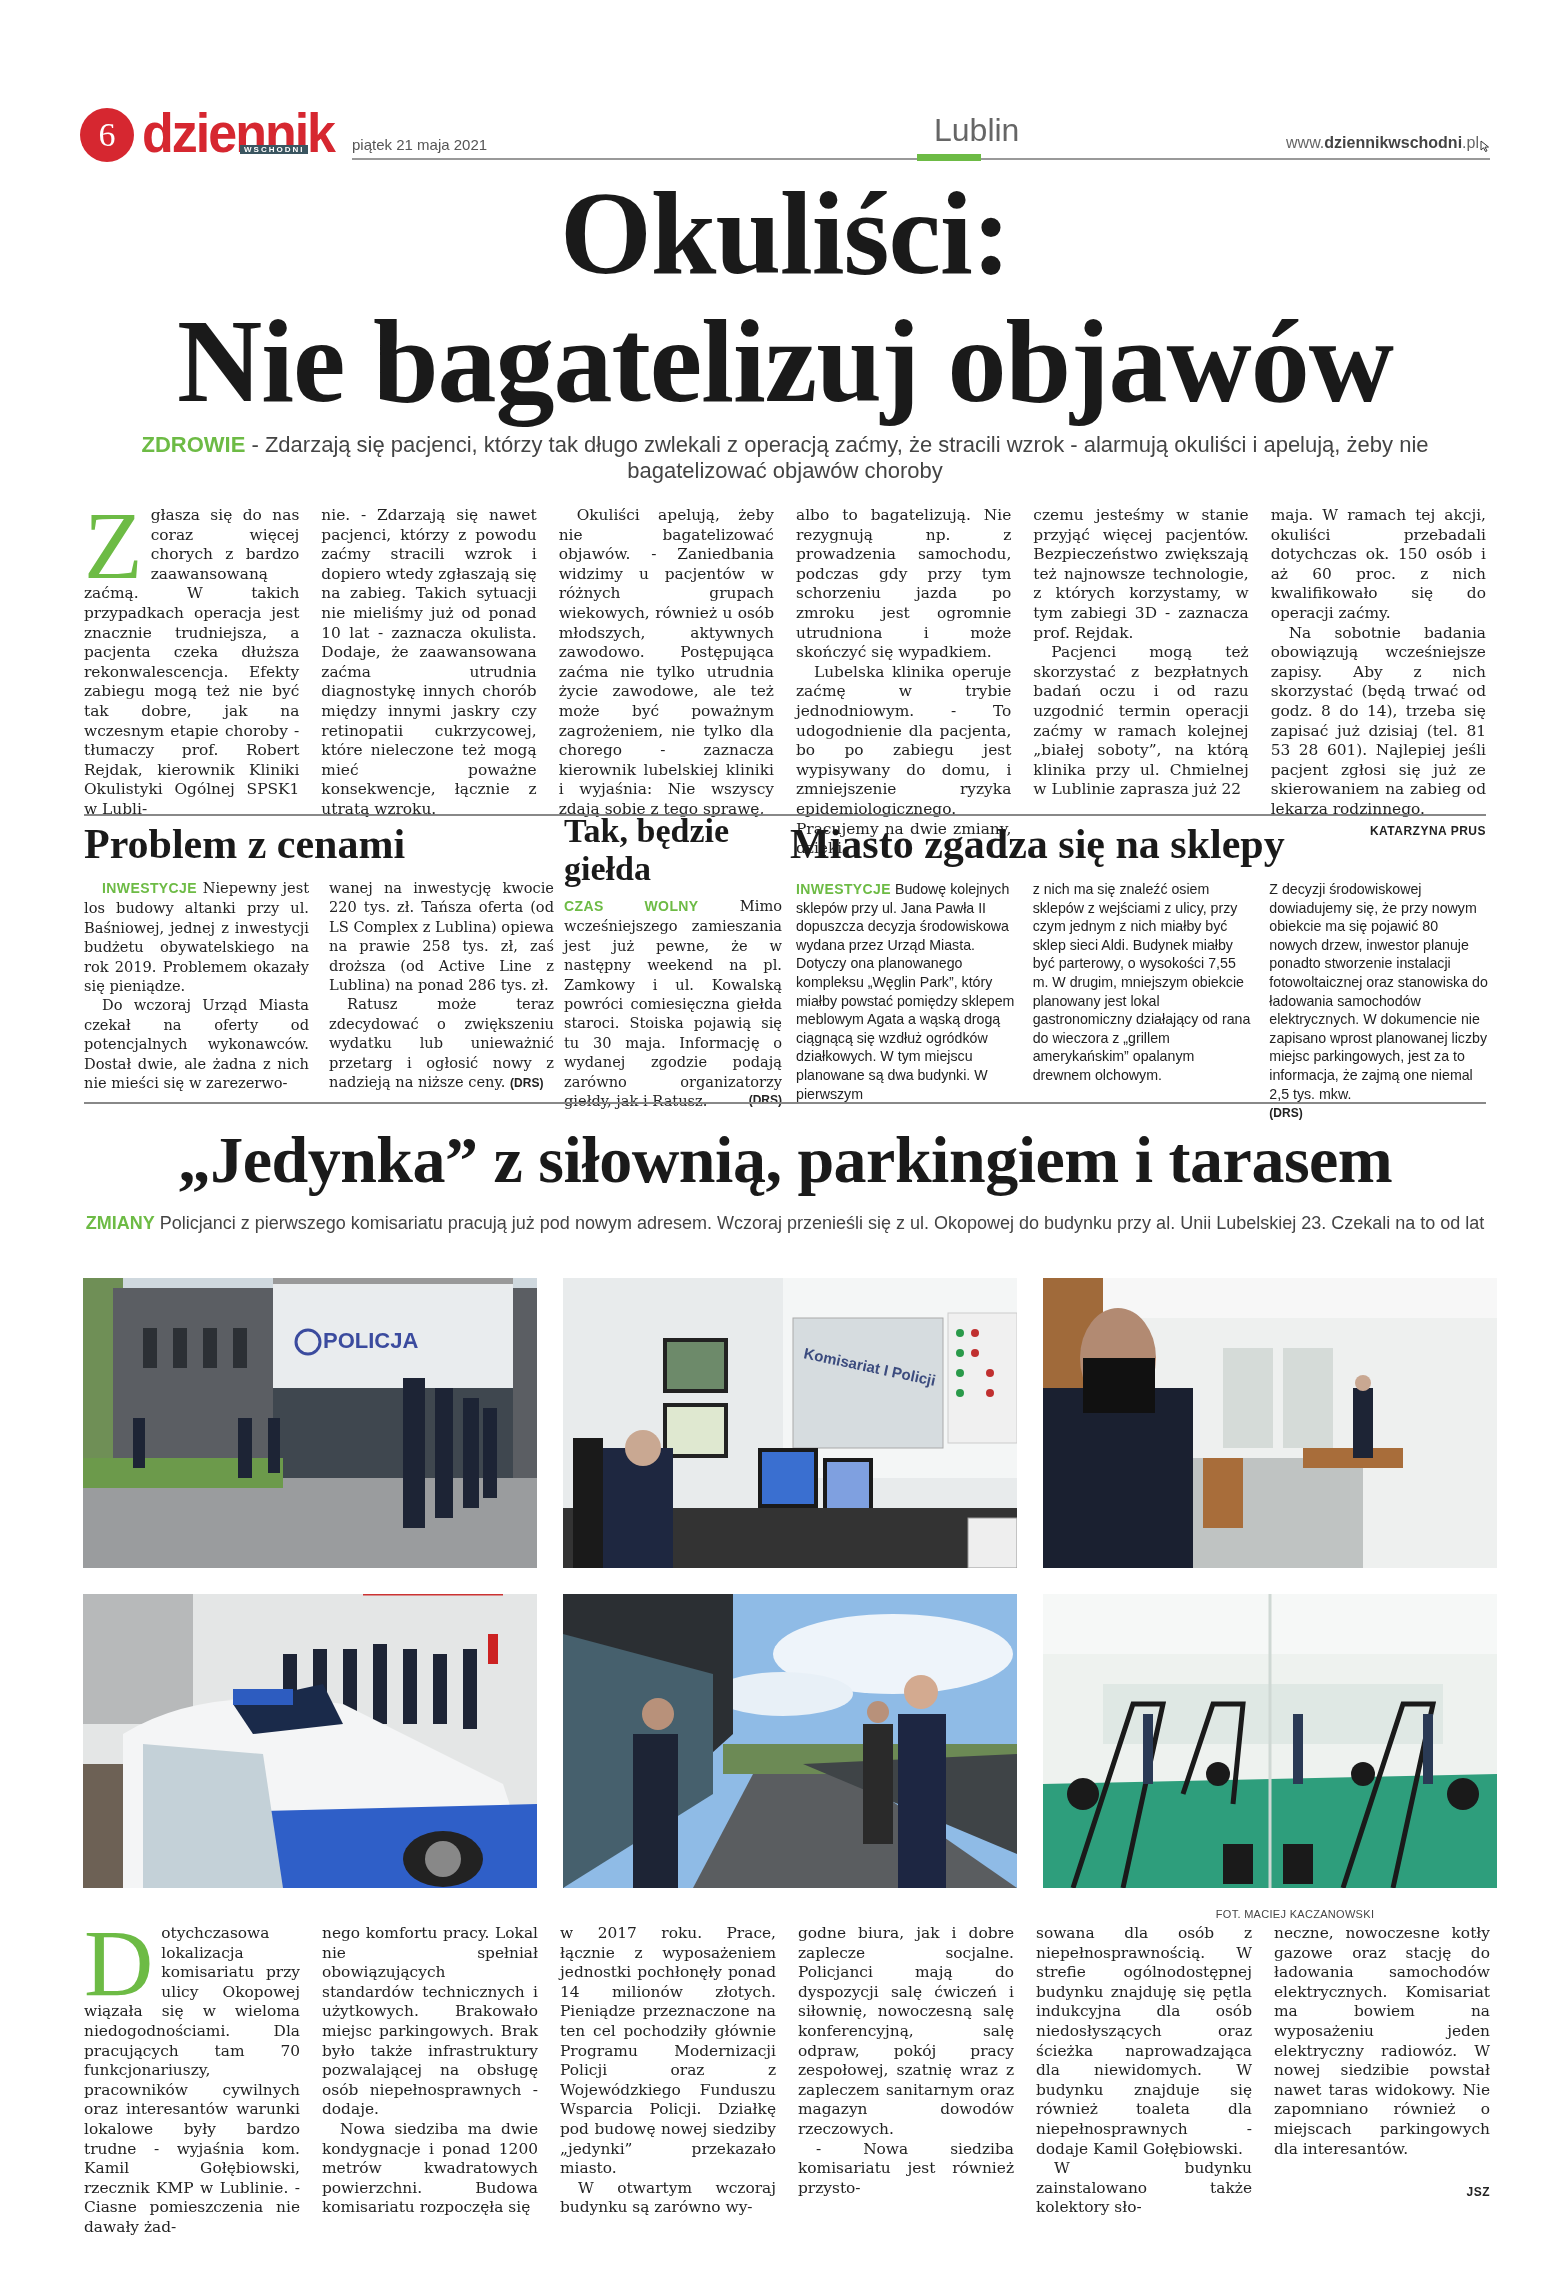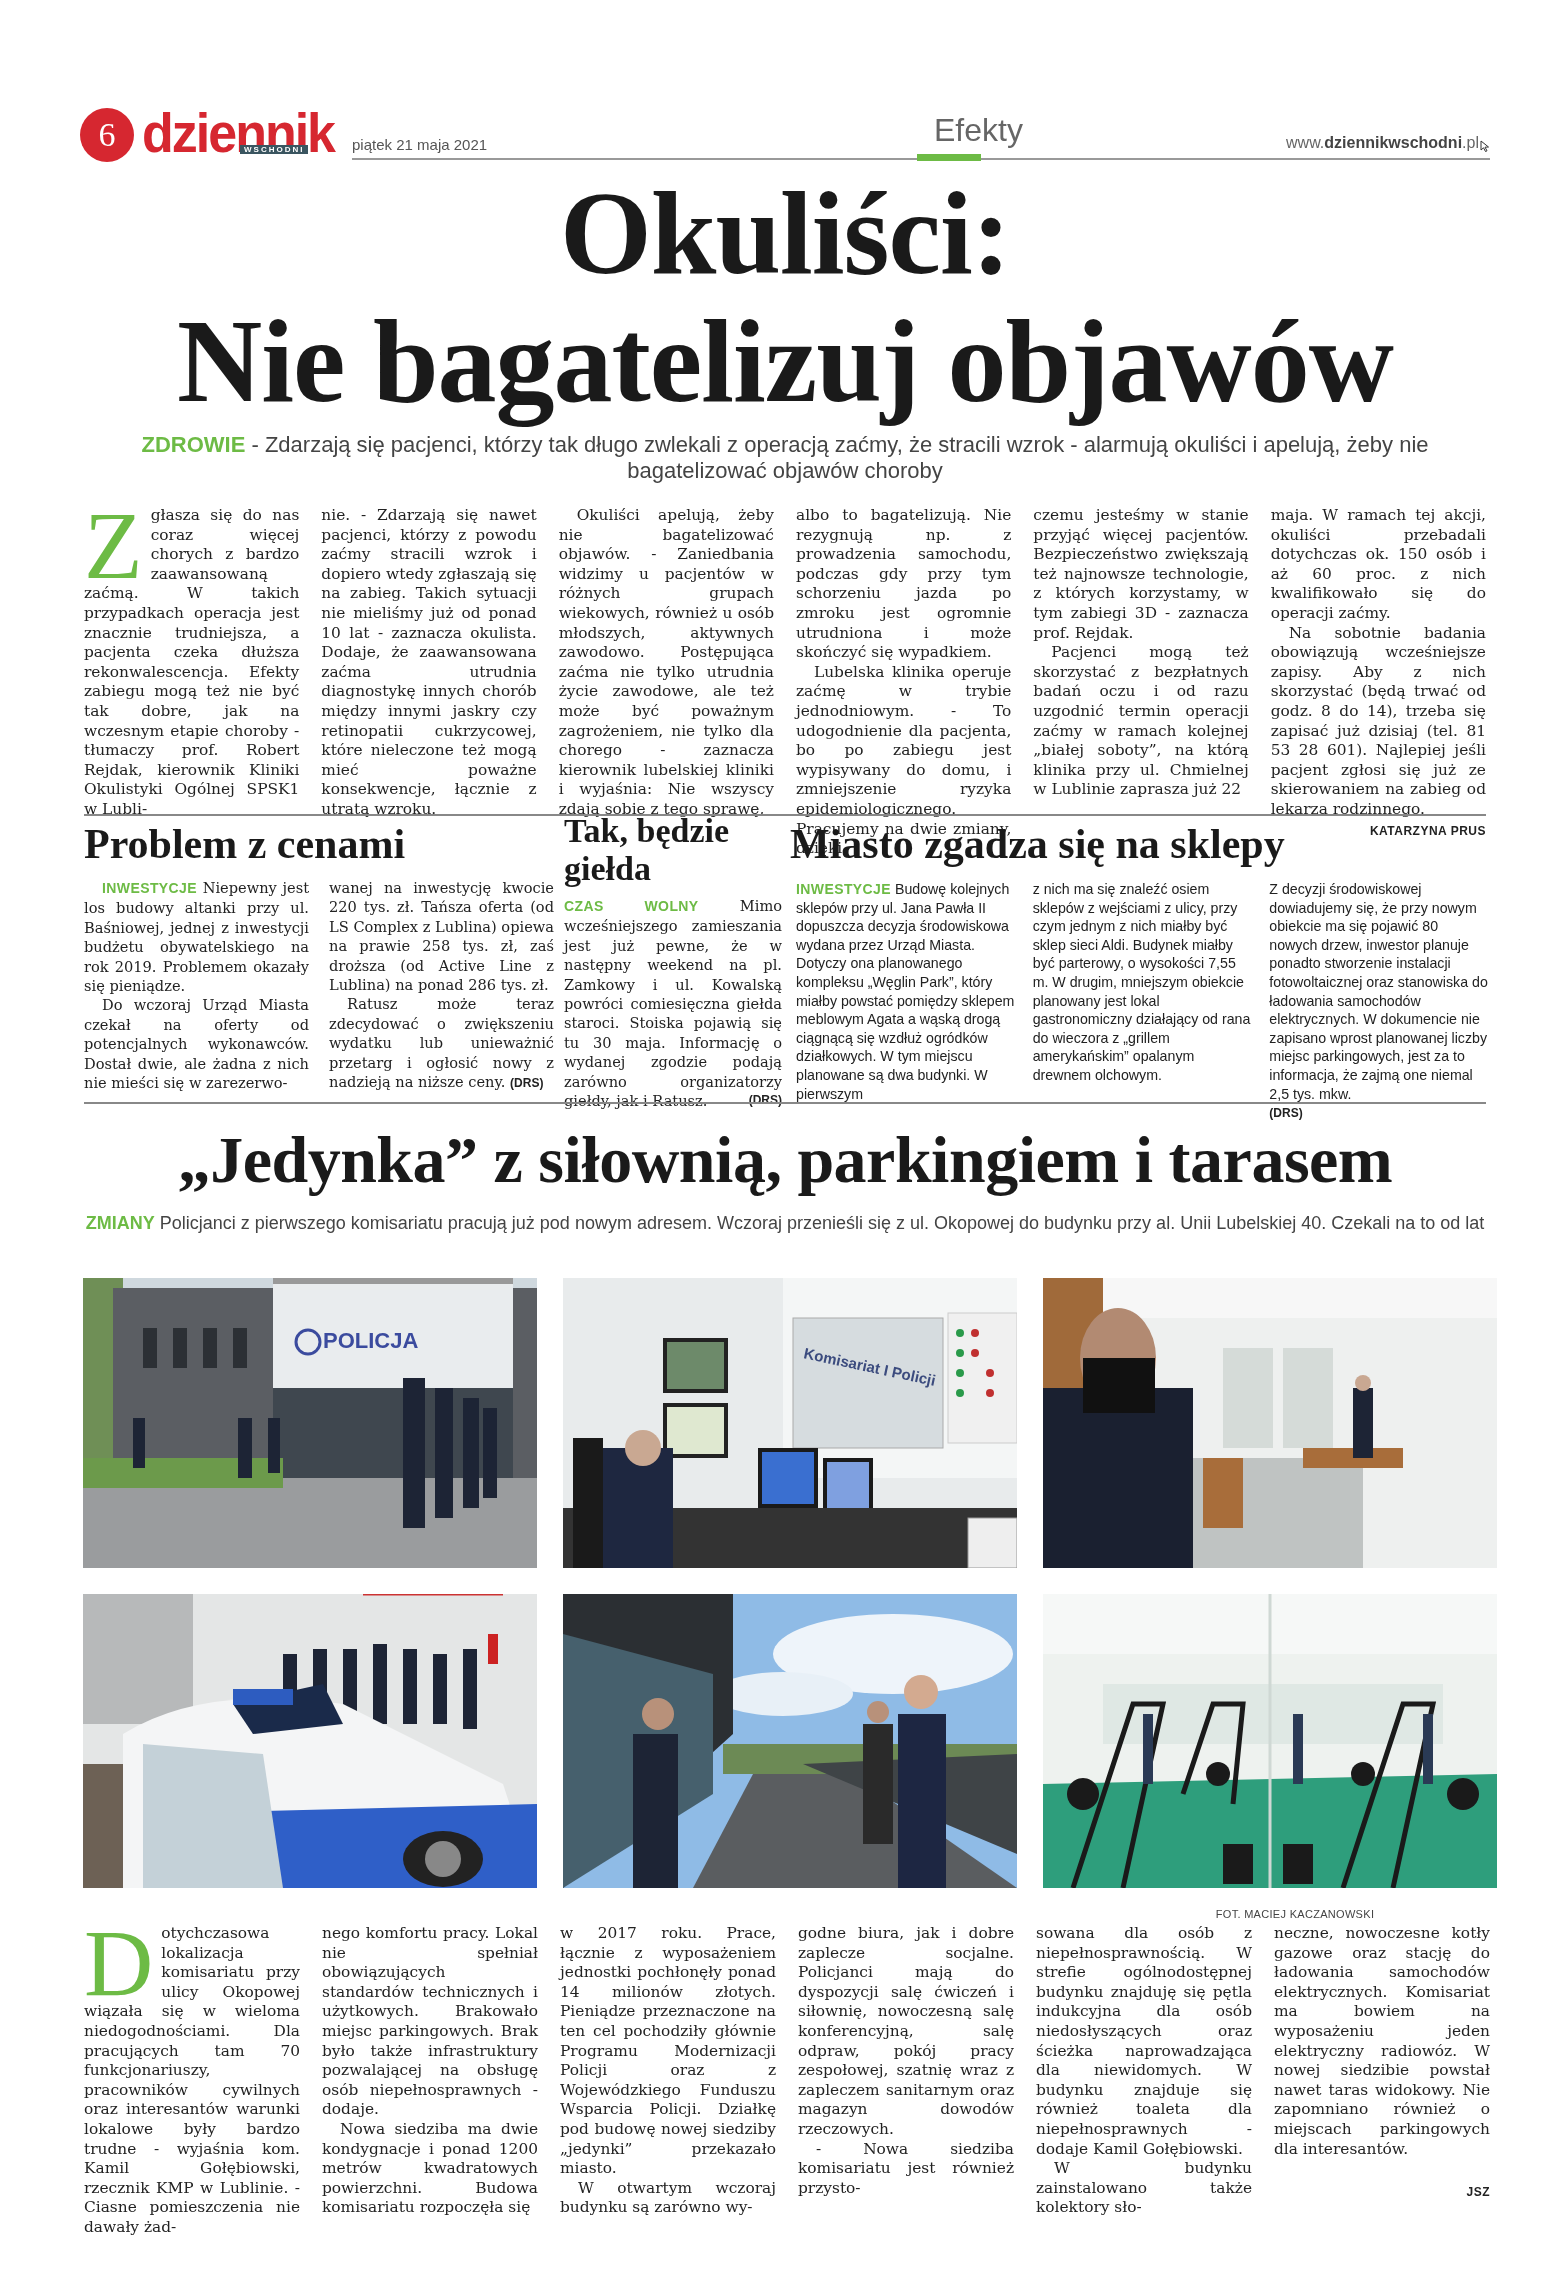--- a/index.html
+++ b/index.html
@@ -48,21 +48,21 @@
 </style>
 </head>
 <body>
 
 <div class="page-header">
   <div class="page-badge">6</div>
   <div class="logo">dziennik</div>
   <div class="logo-sub">WSCHODNI</div>
   <div class="header-date">piątek 21 maja 2021</div>
   <div class="header-rule"></div>
-  <div class="section-name">Efekty</div>
+  <div class="section-name">Lublin</div>
   <div class="section-underline"></div>
   <div class="site-url"><span>www.</span><b>dziennikwschodni</b><span>.pl</span><svg class="cursor-icon" viewBox="0 0 10 12">
         <path d="M1 1 L1 10 L3.5 7.8 L5.5 11.5 L7 10.8 L5 7.2 L8.5 7 Z" fill="#fff" stroke="#333" stroke-width="1"></path>
       </svg></div>
 </div>
 
 <h1 class="headline-main">
   <span>Okuliści:</span><br>
   <span>Nie bagatelizuj objawów</span>
 </h1>
@@ -118,21 +118,21 @@
 <div class="sub-head" style="left:790px; top:818px; width:700px; font-size:42px; line-height:52px;">Miasto zgadza się na sklepy</div>
 <div class="cols" style="left:796px; top:880px; width:694px; grid-template-columns: 1fr 1fr 1fr; column-gap:16px;">
   <div class="brief-sans"><span class="kicker">INWESTYCJE</span><span> Budowę kolejnych sklepów przy ul. Jana Pawła II dopuszcza decyzja środowiskowa wydana przez Urząd Miasta. Dotyczy ona planowanego kompleksu „Węglin Park”, który miałby powstać pomiędzy sklepem meblowym Agata a wąską drogą ciągnącą się wzdłuż ogródków działkowych. W tym miejscu planowane są dwa budynki. W pierwszym</span></div>
   <div class="brief-sans">z nich ma się znaleźć osiem sklepów z wejściami z ulicy, przy czym jednym z nich miałby być sklep sieci Aldi. Budynek miałby być parterowy, o wysokości 7,55 m. W drugim, mniejszym obiekcie planowany jest lokal gastronomiczny działający od rana do wieczora z „grillem amerykańskim” opalanym drewnem olchowym.</div>
   <div class="brief-sans"><span>Z decyzji środowiskowej dowiadujemy się, że przy nowym obiekcie ma się pojawić 80 nowych drzew, inwestor planuje ponadto stworzenie instalacji fotowoltaicznej oraz stanowiska do ładowania samochodów elektrycznych. W dokumencie nie zapisano wprost planowanej liczby miejsc parkingowych, jest za to informacja, że zajmą one niemal 2,5 tys. mkw.</span><br><span class="sig">(DRS)</span></div>
 </div>
 
 <div class="hrule" style="left:84px; top:1102px; width:1402px;"></div>
 
 <h2 class="headline-2">„Jedynka” z siłownią, parkingiem i tarasem</h2>
-<div class="lead-2"><span class="kicker">ZMIANY</span><span> Policjanci z pierwszego komisariatu pracują już pod nowym adresem. Wczoraj przenieśli się z ul. Okopowej do budynku przy al. Unii Lubelskiej 40. Czekali na to od lat</span></div>
+<div class="lead-2"><span class="kicker">ZMIANY</span><span> Policjanci z pierwszego komisariatu pracują już pod nowym adresem. Wczoraj przenieśli się z ul. Okopowej do budynku przy al. Unii Lubelskiej 23. Czekali na to od lat</span></div>
 
 <div class="photo" style="left:83px; top:1278px; width:454px; height:290px;">
   <svg viewBox="0 0 454 290" preserveAspectRatio="none">
     <rect width="454" height="290" fill="#cfd8de"></rect>
     <rect x="0" y="0" width="40" height="200" fill="#6f8f56"></rect>
     <rect x="30" y="10" width="424" height="200" fill="#5b5e63"></rect>
     <rect x="190" y="0" width="240" height="110" fill="#e9ecee"></rect>
     <rect x="190" y="0" width="240" height="6" fill="#999"></rect>
     <text x="240" y="70" font-family="Liberation Sans, sans-serif" font-weight="bold" font-size="22" fill="#3b4b9e">POLICJA</text>
     <circle cx="225" cy="64" r="12" fill="none" stroke="#3b4b9e" stroke-width="3"></circle>

